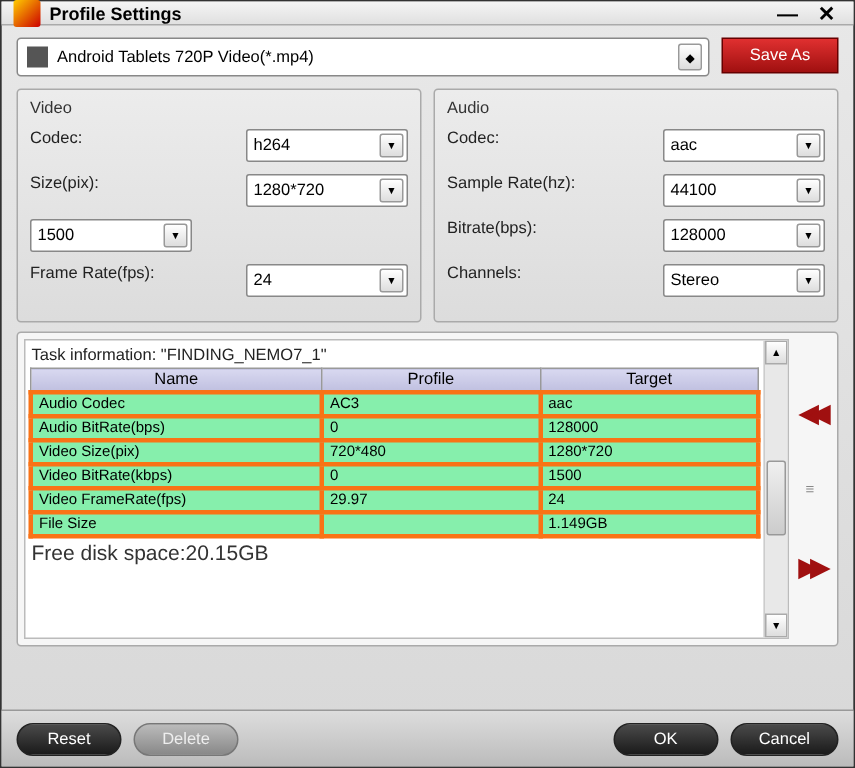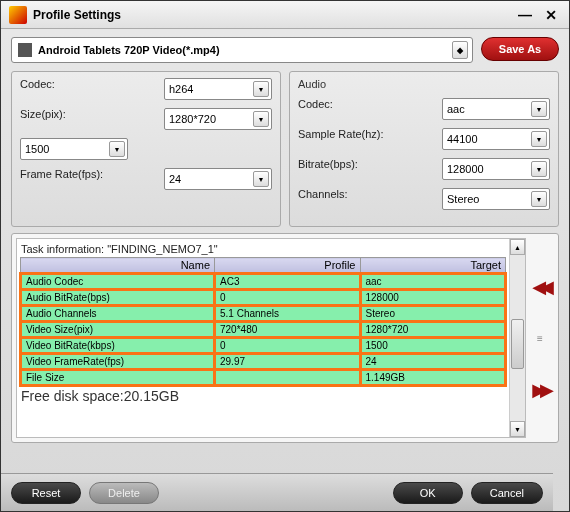--- a/index.html
+++ b/index.html
@@ -1,48 +1,48 @@
 <!DOCTYPE html>
 <html><head>
 <meta charset="utf-8">
 <style>
 * { box-sizing: border-box; margin: 0; padding: 0; }
 body { font-family: Tahoma, Arial, sans-serif; font-size: 11px; background: #5a5a5a; width: 570px; height: 512px; overflow: hidden; }
 .window { width: 570px; height: 512px; background: linear-gradient(#e8e8e8, #d8d8d8); border: 1px solid #333; position: relative; }
-.titlebar { height: 28px; display: flex; align-items: center; padding: 0 8px; background: linear-gradient(#f5f5f5, #e0e0e0); border-bottom: 1px solid #aaa; }
+.titlebar { height: 16px; display: flex; align-items: center; padding: 0 8px; background: linear-gradient(#f5f5f5, #e0e0e0); border-bottom: 1px solid #aaa; }
 .titlebar .icon { width: 18px; height: 18px; margin-right: 6px; background: linear-gradient(135deg, #ffcc00, #cc0000); border-radius: 2px; position: relative; }
 .titlebar .title { font-weight: bold; font-size: 12px; flex: 1; }
 .titlebar .winbtn { width: 20px; text-align: center; font-weight: bold; font-size: 14px; cursor: pointer; margin-left: 6px; }
 .body { padding: 8px 10px; }
 .profile-row { display: flex; gap: 8px; margin-bottom: 8px; }
-.profile-select { flex: 1; height: 26px; background: #fff; border: 1px solid #888; border-radius: 3px; display: flex; align-items: center; padding: 0 6px; position: relative; font-weight: bold; }
+.profile-select { flex: 1; height: 26px; background: #fff; border: 1px solid #888; border-radius: 3px; display: flex; align-items: center; padding: 0 6px; position: relative; }
 .profile-select .picon { width: 14px; height: 14px; background: #555; margin-right: 6px; }
 .profile-select .arrow { position: absolute; right: 4px; width: 16px; height: 18px; border: 1px solid #999; background: linear-gradient(#fff,#ddd); border-radius: 2px; display:flex;align-items:center;justify-content:center;font-size:8px; }
-.saveas { width: 78px; height: 24px; background: linear-gradient(#e03030, #a01010); color: #fff; border: 1px solid #600; border-radius: 12px; font-size: 11px; font-weight: bold; display:flex;align-items:center;justify-content:center; cursor:pointer; }
+.saveas { width: 78px; height: 24px; background: linear-gradient(#e03030, #a01010); color: #fff; border: 1px solid #600; border-radius: 0; font-size: 11px; font-weight: normal; display:flex;align-items:center;justify-content:center; cursor:pointer; }
 .panels { display: flex; gap: 8px; margin-bottom: 6px; }
 .panel { flex: 1; border: 1px solid #aaa; border-radius: 3px; padding: 6px 8px 8px; background: linear-gradient(#ececec,#dcdcdc); }
 .panel-title { font-size: 11px; color: #333; margin-bottom: 8px; }
 .field { display: flex; align-items: flex-start; height: 30px; }
 .field label { flex: 1; color: #222; }
 .combo { width: 108px; height: 22px; background: #fff; border: 1px solid #888; border-radius: 2px; display: flex; align-items: center; padding: 0 4px; position: relative; }
 .combo .arrow { position: absolute; right: 2px; top: 2px; width: 16px; height: 16px; border: 1px solid #999; background: linear-gradient(#fff,#ddd); border-radius: 2px; display:flex;align-items:center;justify-content:center;font-size:7px; }
 .taskwrap { border: 1px solid #aaa; background: #f6f6f6; border-radius: 3px; padding: 4px; display:flex; }
 .taskinner { flex:1; background:#fff; border:1px solid #bbb; height: 200px; overflow:hidden; position:relative; }
 .task-scroll { position:absolute; right:0; top:0; bottom:0; width:16px; background:#e8e8e8; border-left:1px solid #ccc; }
 .task-scroll .sbtn { height:16px; background:linear-gradient(#fff,#ddd); border:1px solid #aaa; margin:0; display:flex;align-items:center;justify-content:center;font-size:7px; }
 .task-scroll .thumb { position:absolute; top:80px; left:1px; right:1px; height:50px; background:linear-gradient(#f0f0f0,#ccc); border:1px solid #999; border-radius:2px; }
 .task-content { padding: 2px 18px 2px 2px; }
 .task-caption { font-size: 11px; color: #222; padding: 2px 0 2px 2px; }
 .tgrid { border-collapse: collapse; width: 100%; table-layout: fixed; }
-.tgrid th { background: linear-gradient(#d8d8f0,#c0c0e0); border: 1px solid #999; text-align: right; padding: 1px 4px; font-weight: normal; font-size:11px; }
+.tgrid th { background: linear-gradient(#d8d8f0,#c0c0e0); border: 1px solid #999; text-align: center; padding: 1px 18px; font-weight: normal; font-size:11px; }
 .tgrid td { border: 3px solid #f97316; padding: 1px 4px; font-size:10px; background:#86efac; }
 .freedisk { font-size:14px; color:#333; padding: 1px 2px; }
 .sidebtns { width: 28px; display:flex; flex-direction:column; justify-content:space-around; align-items:center; padding: 20px 0; }
 .navarrow { color:#a01010; font-size:18px; cursor:pointer; letter-spacing:-6px; }
-.footer { position:absolute; bottom:0; left:0; right:16px; height:38px; background:linear-gradient(#ddd,#bbb); border-top:1px solid #999; display:flex; align-items:center; padding:0 10px; gap:8px; }
+.footer { position:absolute; bottom:0; left:0; right:0; height:38px; background:linear-gradient(#ddd,#bbb); border-top:1px solid #999; display:flex; align-items:center; padding:0 10px; gap:8px; }
 .btn { height:22px; border-radius:11px; border:1px solid #222; background:linear-gradient(#4a4a4a,#1a1a1a); color:#fff; font-size:11px; padding:0 18px; cursor:pointer; display:flex;align-items:center;justify-content:center; min-width:70px; }
 .btn.disabled { background:linear-gradient(#bbb,#888); color:#eee; border-color:#777; cursor:default; }
 .footer .spacer { flex:1; }
 </style>
 </head>
 <body>
 
 <div class="window">
   <div class="titlebar">
     <div class="icon"></div>
@@ -56,20 +56,21 @@
       <div class="profile-select">
         <div class="picon"></div>
         <span>Android Tablets 720P Video(*.mp4)</span>
         <div class="arrow">◆</div>
       </div>
       <div class="saveas">Save As</div>
     </div>
 
     <div class="panels">
       <div class="panel">
+        <div class="panel-title">Video</div>
         <div class="field">
             <label>Codec:</label>
           <div class="combo">
               <span>h264</span>
               <div class="arrow">▼</div>
             </div>
           </div>
         <div class="field">
             <label>Size(pix):</label>
           <div class="combo">
@@ -147,25 +148,20 @@
                   <td>Audio Codec</td>
                   <td>AC3</td>
                   <td>aac</td>
                 </tr>
                 <tr>
                   <td>Audio BitRate(bps)</td>
                   <td>0</td>
                   <td>128000</td>
                 </tr>
                 <tr>
-                  <td>Audio Channels</td>
-                  <td>5.1 Channels</td>
-                  <td>Stereo</td>
-                </tr>
-                <tr>
                   <td>Video Size(pix)</td>
                   <td>720*480</td>
                   <td>1280*720</td>
                 </tr>
                 <tr>
                   <td>Video BitRate(kbps)</td>
                   <td>0</td>
                   <td>1500</td>
                 </tr>
                 <tr>

